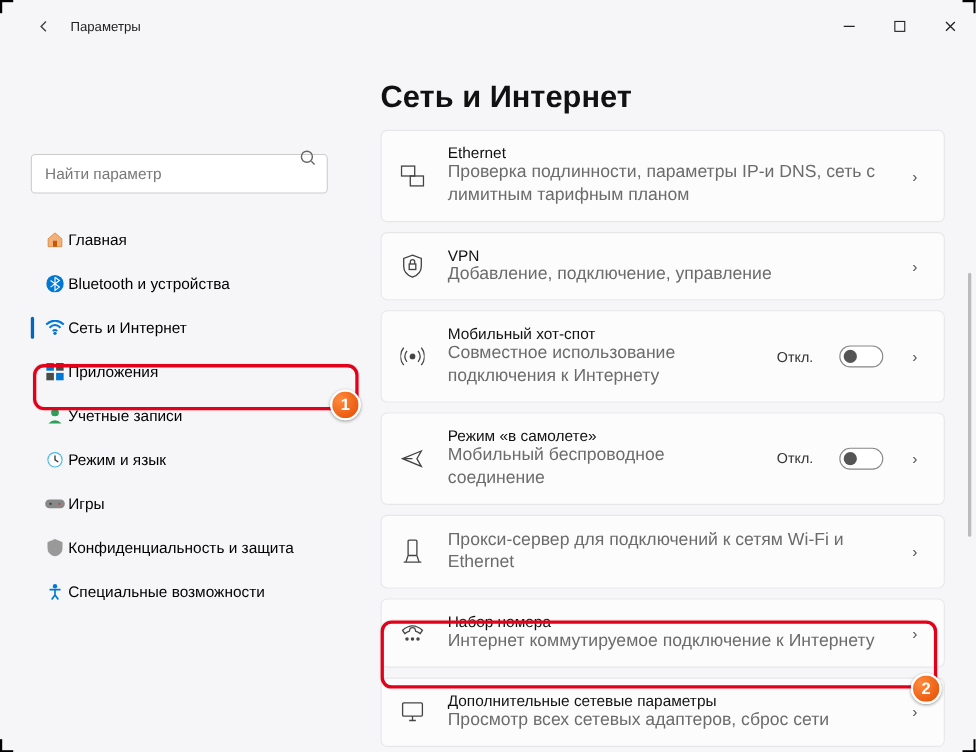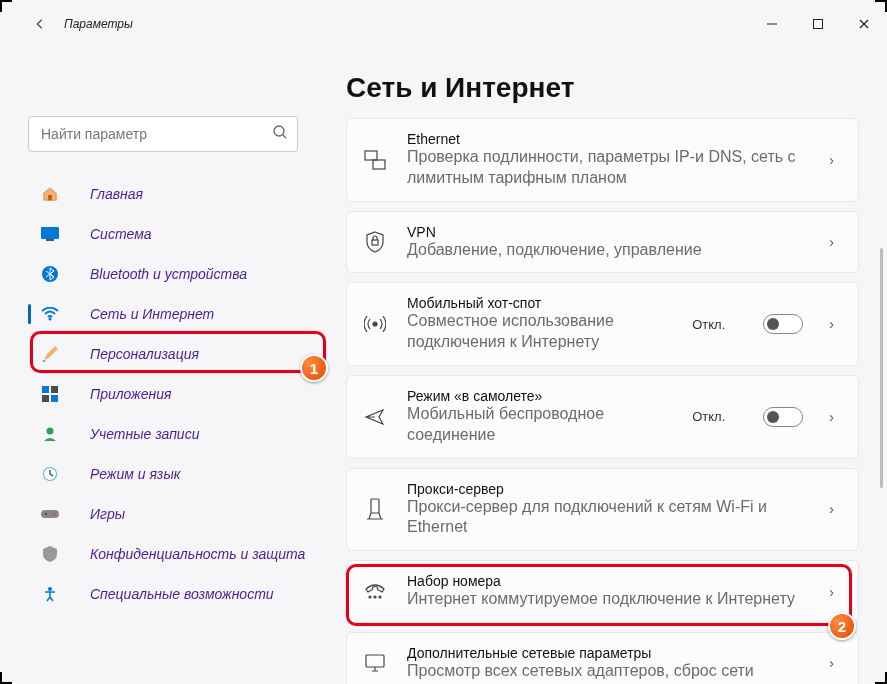--- a/index.html
+++ b/index.html
@@ -3,46 +3,46 @@
 <meta charset="utf-8">
 <style>
 * { box-sizing: border-box; margin: 0; padding: 0; font-family: "Segoe UI", -apple-system, sans-serif; }
 body { background: #f6f6f8; width: 887px; height: 684px; overflow: hidden; position: relative; }
 .corner { position:absolute; width:12px; height:12px; border:2px solid #000; }
 .corner.tl{top:0;left:0;border-right:none;border-bottom:none;}
 .corner.tr{top:0;right:0;border-left:none;border-bottom:none;}
 .corner.bl{bottom:0;left:0;border-right:none;border-top:none;}
 .corner.br{bottom:0;right:0;border-left:none;border-top:none;}
 
-.titlebar { height: 48px; display: flex; align-items: center; padding-left: 24px; font-style: italic; }
+.titlebar { height: 48px; display: flex; align-items: center; padding-left: 24px; }
 .back-btn { width:32px; height:32px; display:flex; align-items:center; justify-content:center; color:#444; margin-right:8px;}
 .app-title { font-size:12px; color:#222; }
 .winbtns { margin-left:auto; display:flex; }
 .winbtn { width:46px; height:32px; display:flex; align-items:center; justify-content:center; color:#222; font-size:14px;}
 
 .layout { display:flex; height:calc(100% - 48px); }
 .sidebar { width:320px; padding-left:28px; padding-right:8px; display:flex; flex-direction:column; }
 .search-wrap { position:relative; margin-top:68px; margin-bottom:22px; margin-right:14px; }
-.search { width:100%; height:36px; border:1px solid #ccc; border-radius:4px; background:#fff; padding:0 36px 0 12px; font-size:14px; outline:none; color:#737373;}
+.search { width:100%; height:36px; border:1px solid #ccc; border-radius:4px; background:#fff; padding:0 36px 0 12px; font-size:14px; outline:none; color:#737373;margin-top:24px;}
 .search::placeholder{color:#777;}
 .search-icon { position:absolute; right:10px; top:50%; transform:translateY(-50%); color:#666; }
 
-.nav-item { height:40px; display:flex; align-items:center; border-radius:6px; padding-left:12px; gap:30px; font-size:14px; color:#4c1d95; position:relative;font-style:italic;}
+.nav-item { height:40px; display:flex; align-items:center; border-radius:6px; padding-left:12px; gap:2px; font-size:14px; color:#000000; position:relative;}
 .nav-item.active::before{content:""; position:absolute; left:0; top:10px; bottom:10px; width:3px; background:#0067c0; border-radius:3px;}
 .nav-icon { width:20px; height:20px; display:flex; align-items:center; justify-content:center; }
 
 .content { flex:1; padding:24px 28px 0 26px; overflow:hidden; position:relative; }
 .page-title { font-size:28px; font-weight:600; color:#111; margin-bottom:14px; }
 
 .card { background:#fcfcfd; border:1px solid #e7e7ea; border-radius:6px; padding:12px 24px 12px 14px; display:flex; align-items:center; gap:18px; margin-bottom:9px; min-height:60px; position:relative;}
 .card-icon { width:28px; display:flex; align-items:center; justify-content:center; color:#444; flex-shrink:0;}
 .card-body { flex:1; min-width:0;}
 .card-title { font-size:14px; color:#111; }
 .card-desc { font-size:16px; color:#6b6b6b; line-height:1.3; }
-.card-state { font-size:13px; color:#333; margin-right:20px;}
+.card-state { font-size:13px; color:#333; margin-right:6px;}
 .toggle { width:40px; height:20px; border-radius:10px; border:1px solid #888; background:#fff; margin-right:8px; position:relative; flex-shrink:0;}
 .toggle::after{content:""; position:absolute; left:3px; top:3px; width:12px; height:12px; border-radius:50%; background:#555;}
 .chevron { color:#555; font-size:14px; flex-shrink:0; }
 
 .scrollbar { position:absolute; right:4px; top:200px; width:3px; height:240px; background:#bbb; border-radius:2px;}
 
 
 .highlight { position:absolute; border:3px solid #e3001b; border-radius:10px; pointer-events:none; box-shadow:0 0 0 1px rgba(0,0,0,0.05);}
 .badge { position:absolute; width:28px; height:28px; border-radius:50%; background:radial-gradient(circle at 30% 30%, #ff8a3d, #e34a00); color:#fff; font-weight:700; font-size:15px; display:flex; align-items:center; justify-content:center; border:2px solid #fff; box-shadow:0 1px 3px rgba(0,0,0,.4); pointer-events:none;}
 </style>
@@ -96,53 +96,35 @@
       <span class="nav-icon">
           <svg width="18" height="18" viewBox="0 0 20 20">
             <path d="M3 9 L10 3 L17 9 V17 H3 Z" fill="#f2b07a" stroke="#c25a00" stroke-width="0.5"></path>
             <rect x="8" y="11" width="4" height="6" fill="#c25a00"></rect>
           </svg>
         </span>
       <span>Главная</span>
     </div>
     <div class="nav-item">
       <span class="nav-icon">
-          <svg width="18" height="14" viewBox="0 0 18 14">
-            <rect x="0" y="0" width="18" height="12" rx="1" fill="#0078d4"></rect>
-            <rect x="5" y="12" width="8" height="2" fill="#555"></rect>
-          </svg>
-        </span>
-      <span>Система</span>
-    </div>
-    <div class="nav-item">
-      <span class="nav-icon">
           <svg width="16" height="16" viewBox="0 0 16 16">
             <circle cx="8" cy="8" r="8" fill="#0078d4"></circle>
             <path d="M8 2 L12 5 L8 8 L12 11 L8 14 V2 M4 5 L12 11 M4 11 L12 5" stroke="#fff" stroke-width="1" fill="none"></path>
           </svg>
         </span>
       <span>Bluetooth и устройства</span>
     </div>
     <div class="nav-item active">
       <span class="nav-icon">
           <svg width="18" height="14" viewBox="0 0 18 14">
             <path d="M1 4 Q9 -3 17 4 M4 7 Q9 2 14 7 M7 10 Q9 8 11 10" stroke="#0078d4" stroke-width="1.8" fill="none"></path>
             <circle cx="9" cy="12" r="1.5" fill="#0078d4"></circle>
           </svg>
         </span>
       <span>Сеть и Интернет</span>
-    </div>
-    <div class="nav-item">
-      <span class="nav-icon">
-          <svg width="18" height="18" viewBox="0 0 18 18">
-            <path d="M3 15 L5 10 L14 1 L17 4 L8 13 Z" fill="#f2b07a"></path>
-            <path d="M3 15 L1 17 L5 16 Z" fill="#0078d4"></path>
-          </svg>
-        </span>
-      <span>Персонализация</span>
     </div>
     <div class="nav-item">
       <span class="nav-icon">
           <svg width="16" height="16" viewBox="0 0 16 16">
             <rect x="0" y="0" width="7" height="7" fill="#0078d4"></rect>
             <rect x="9" y="0" width="7" height="7" fill="#4b4b4b"></rect>
             <rect x="0" y="9" width="7" height="7" fill="#4b4b4b"></rect>
             <rect x="9" y="9" width="7" height="7" fill="#0078d4"></rect>
           </svg>
         </span>
@@ -260,21 +242,20 @@
     </div>
 
     <div class="card">
       <span class="card-icon">
           <svg width="20" height="22" viewBox="0 0 20 22" stroke="currentColor" fill="none" stroke-width="1.2">
             <rect x="6" y="1" width="8" height="14" rx="1"></rect>
             <path d="M2 21 H18 M6 15 L4 21 M14 15 L16 21"></path>
           </svg>
         </span>
       <div class="card-body">
-        <div class="card-title">Прокси-сервер</div>
         <div class="card-desc">Прокси-сервер для подключений к сетям Wi-Fi и Ethernet</div>
       </div>
       <span class="chevron">›</span>
     </div>
 
     <div class="card">
       <span class="card-icon">
           <svg width="22" height="18" viewBox="0 0 22 18" stroke="currentColor" fill="none" stroke-width="1.2">
             <path d="M2 6 Q11 -2 20 6 L18 9 Q15 7 14 7 L13 4 Q11 3 9 4 L8 7 Q7 7 4 9 Z"></path>
             <circle cx="6" cy="14" r="1" fill="currentColor"></circle>

